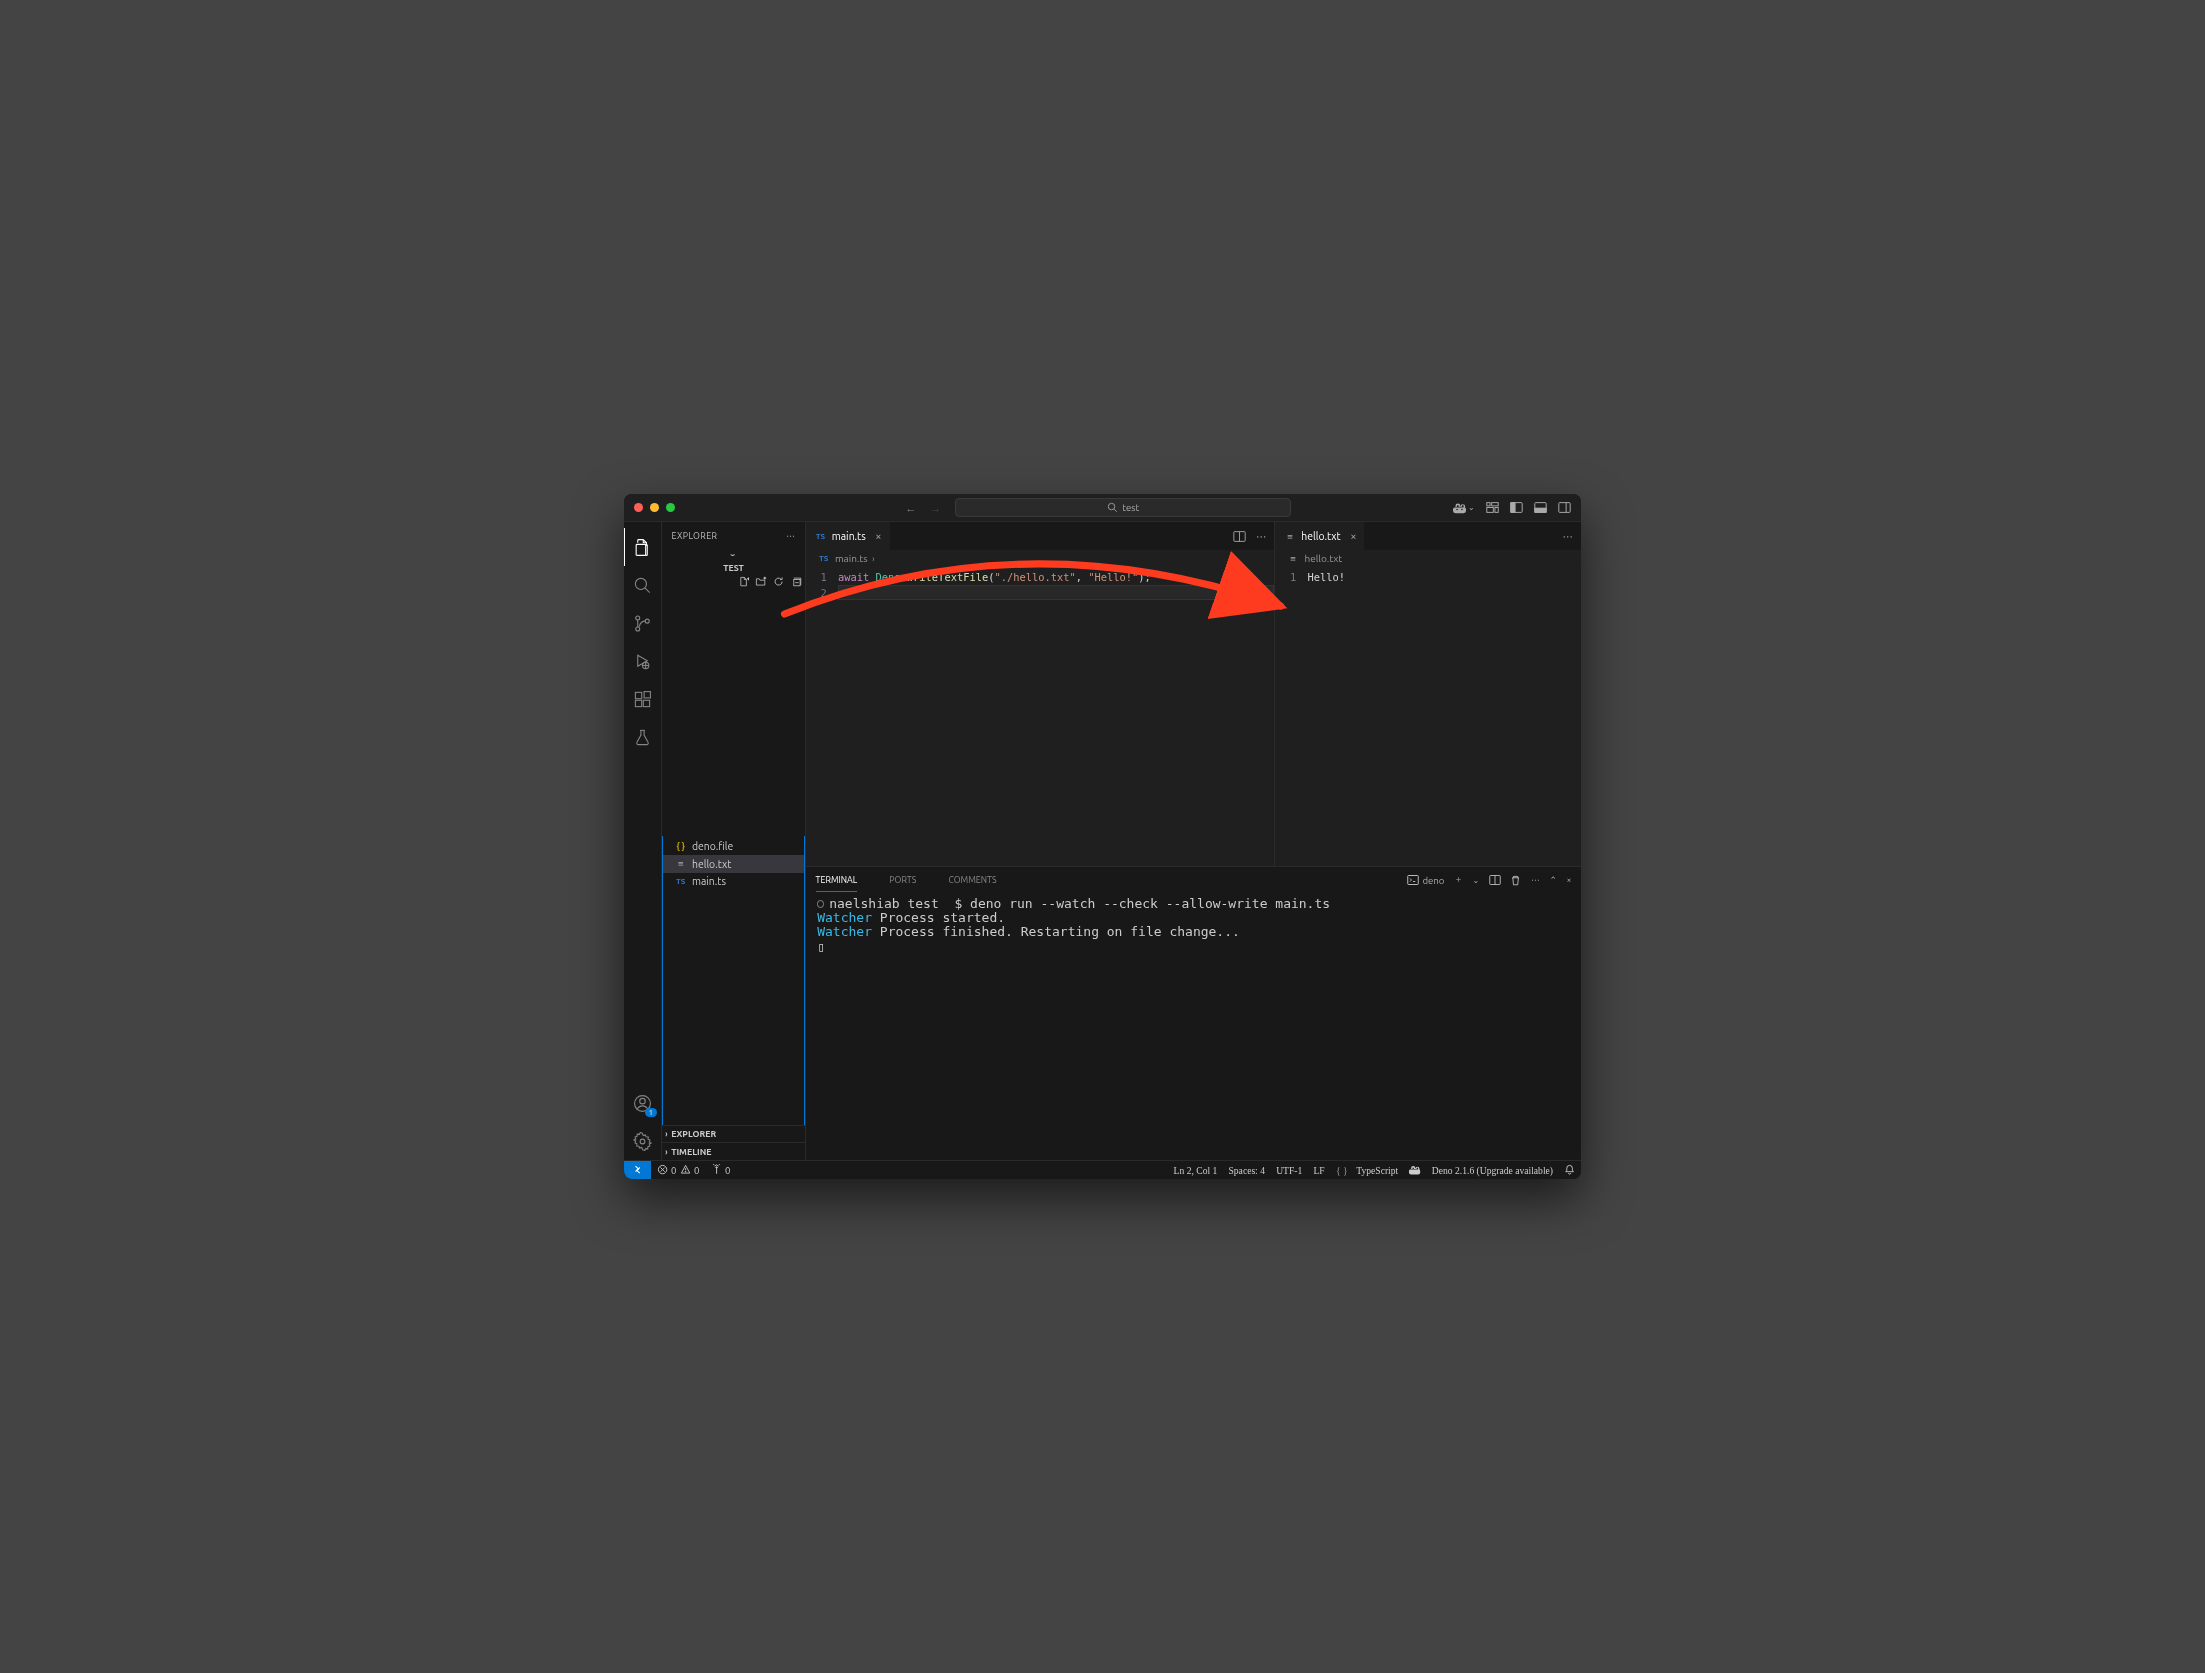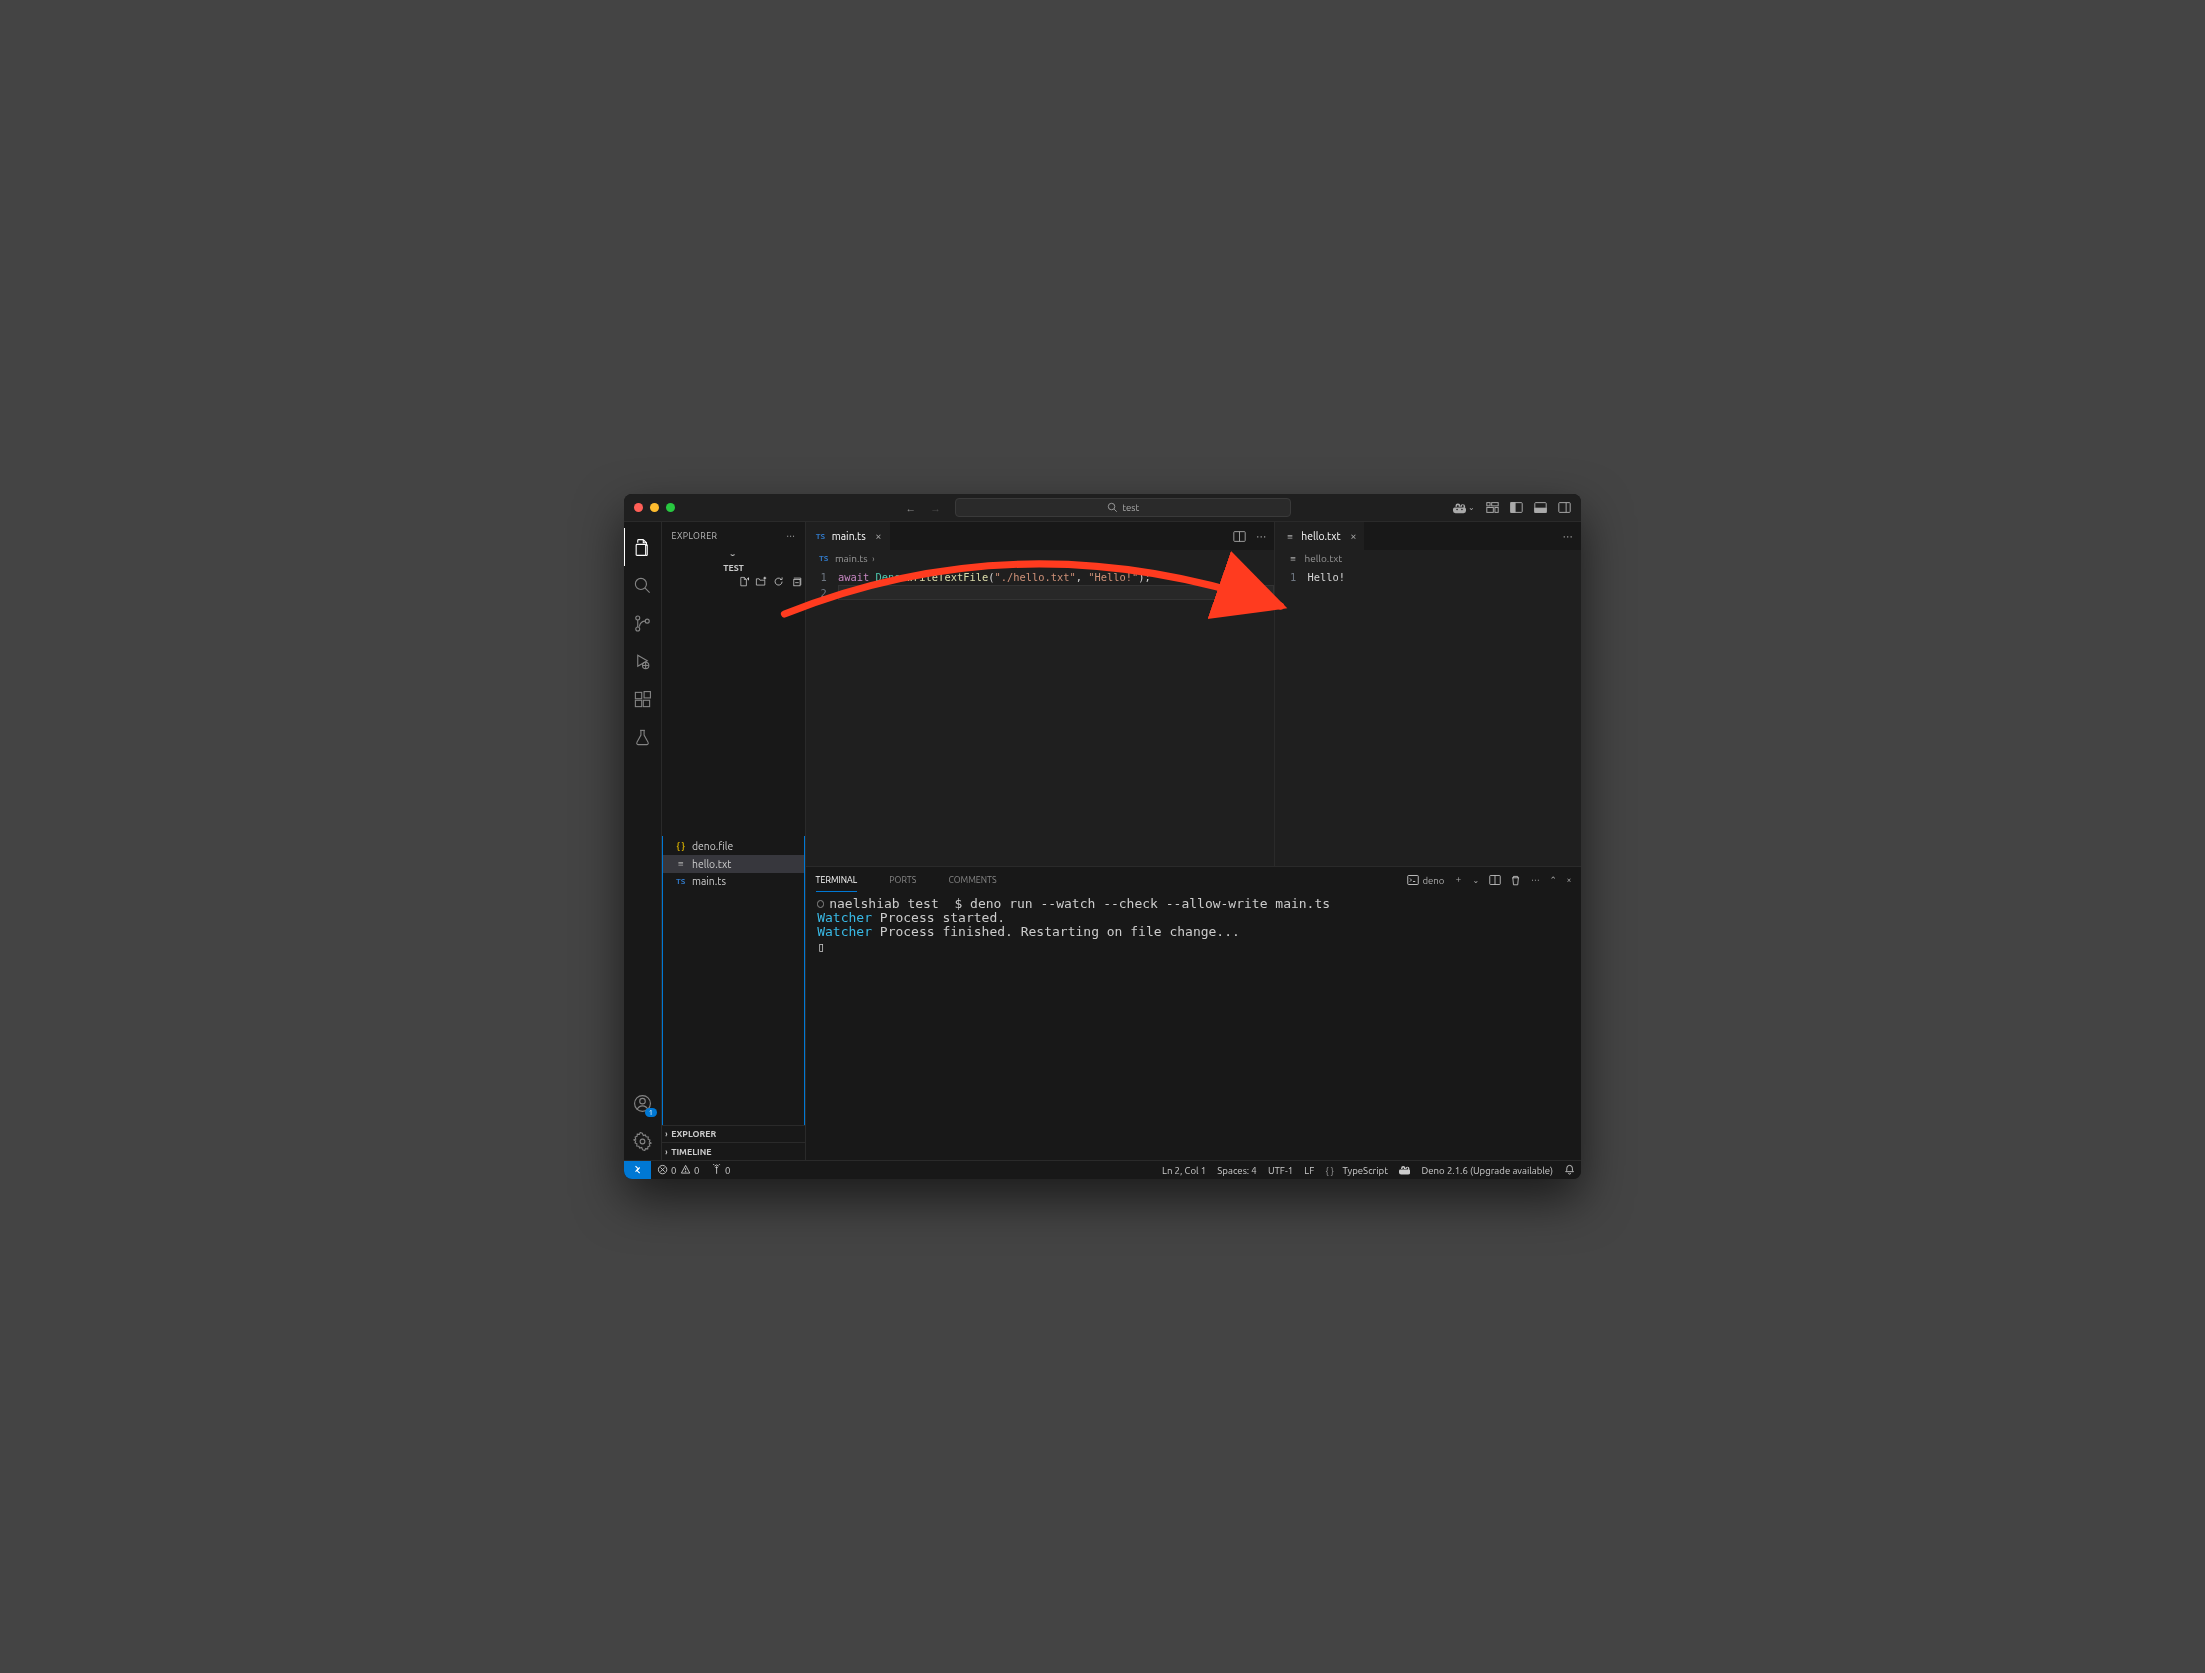--- a/index.html
+++ b/index.html
@@ -171,21 +171,21 @@
   .term-green { color: #39bae6; }
   .term-prompt { color: #ccc; }
   .circ { display:inline-block; width:7.2px; height:7.2px; border:0.8px solid #888; border-radius:50%; margin-right: 4.8px; vertical-align: middle;}
   
   .statusbar {
     height: 19px; background: #181818; border-top: 0.8px solid #2a2a2a;
     display: flex; align-items: center; font-size: 9.6px; color: #ccc;
   }
   .sb-remote { background: #0078d4; width: 27px; height: 100%; display:flex; align-items:center; justify-content:center; color:#fff;}
   .sb-item { padding: 0 5.6px; display: flex; align-items: center; gap: 3.2px; }
-  .sb-right { margin-left: auto; display: flex; }
+  .sb-right { margin-left: auto; display: flex; font-family: Liberation Serif, serif; }
   
   .arrow-overlay {
     position: absolute; top: 48px; left: 144px; width: 545px; height: 96px;
     pointer-events: none;
   }
   .chev::before { content: '›'; display:inline-block; transform: scaleX(0.8);}
   .chev.down::before { transform: rotate(90deg) scaleX(0.8); display:inline-block;}
   svg { display: block; }
 </style>
 </head>

